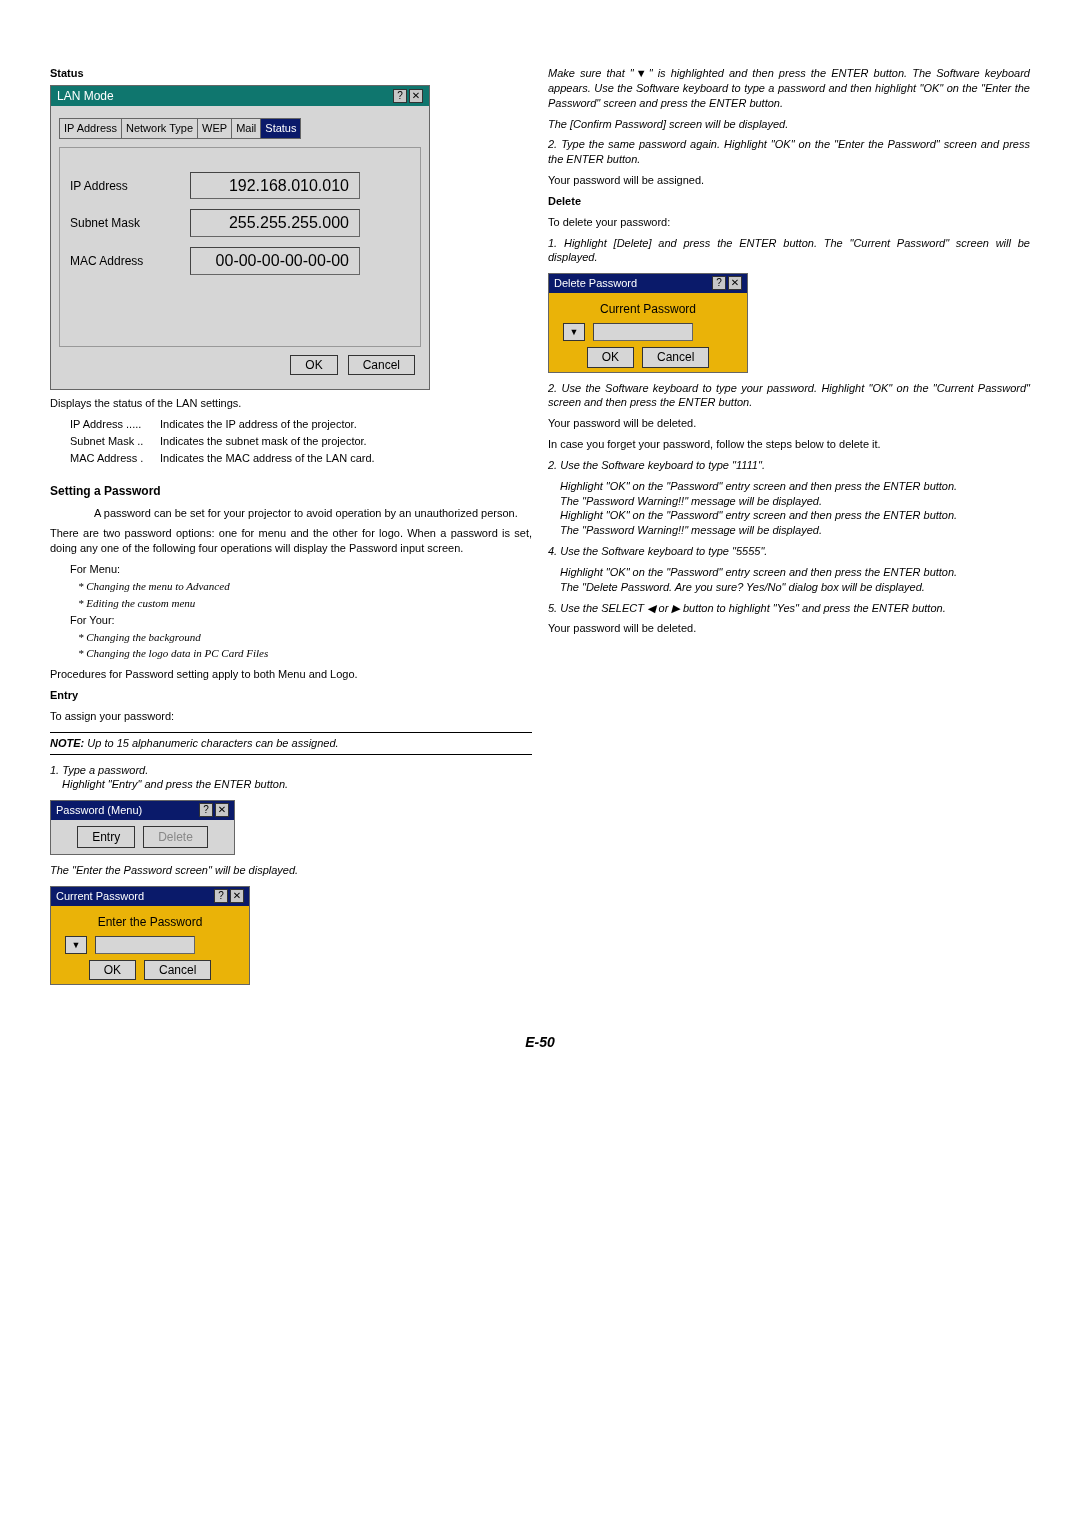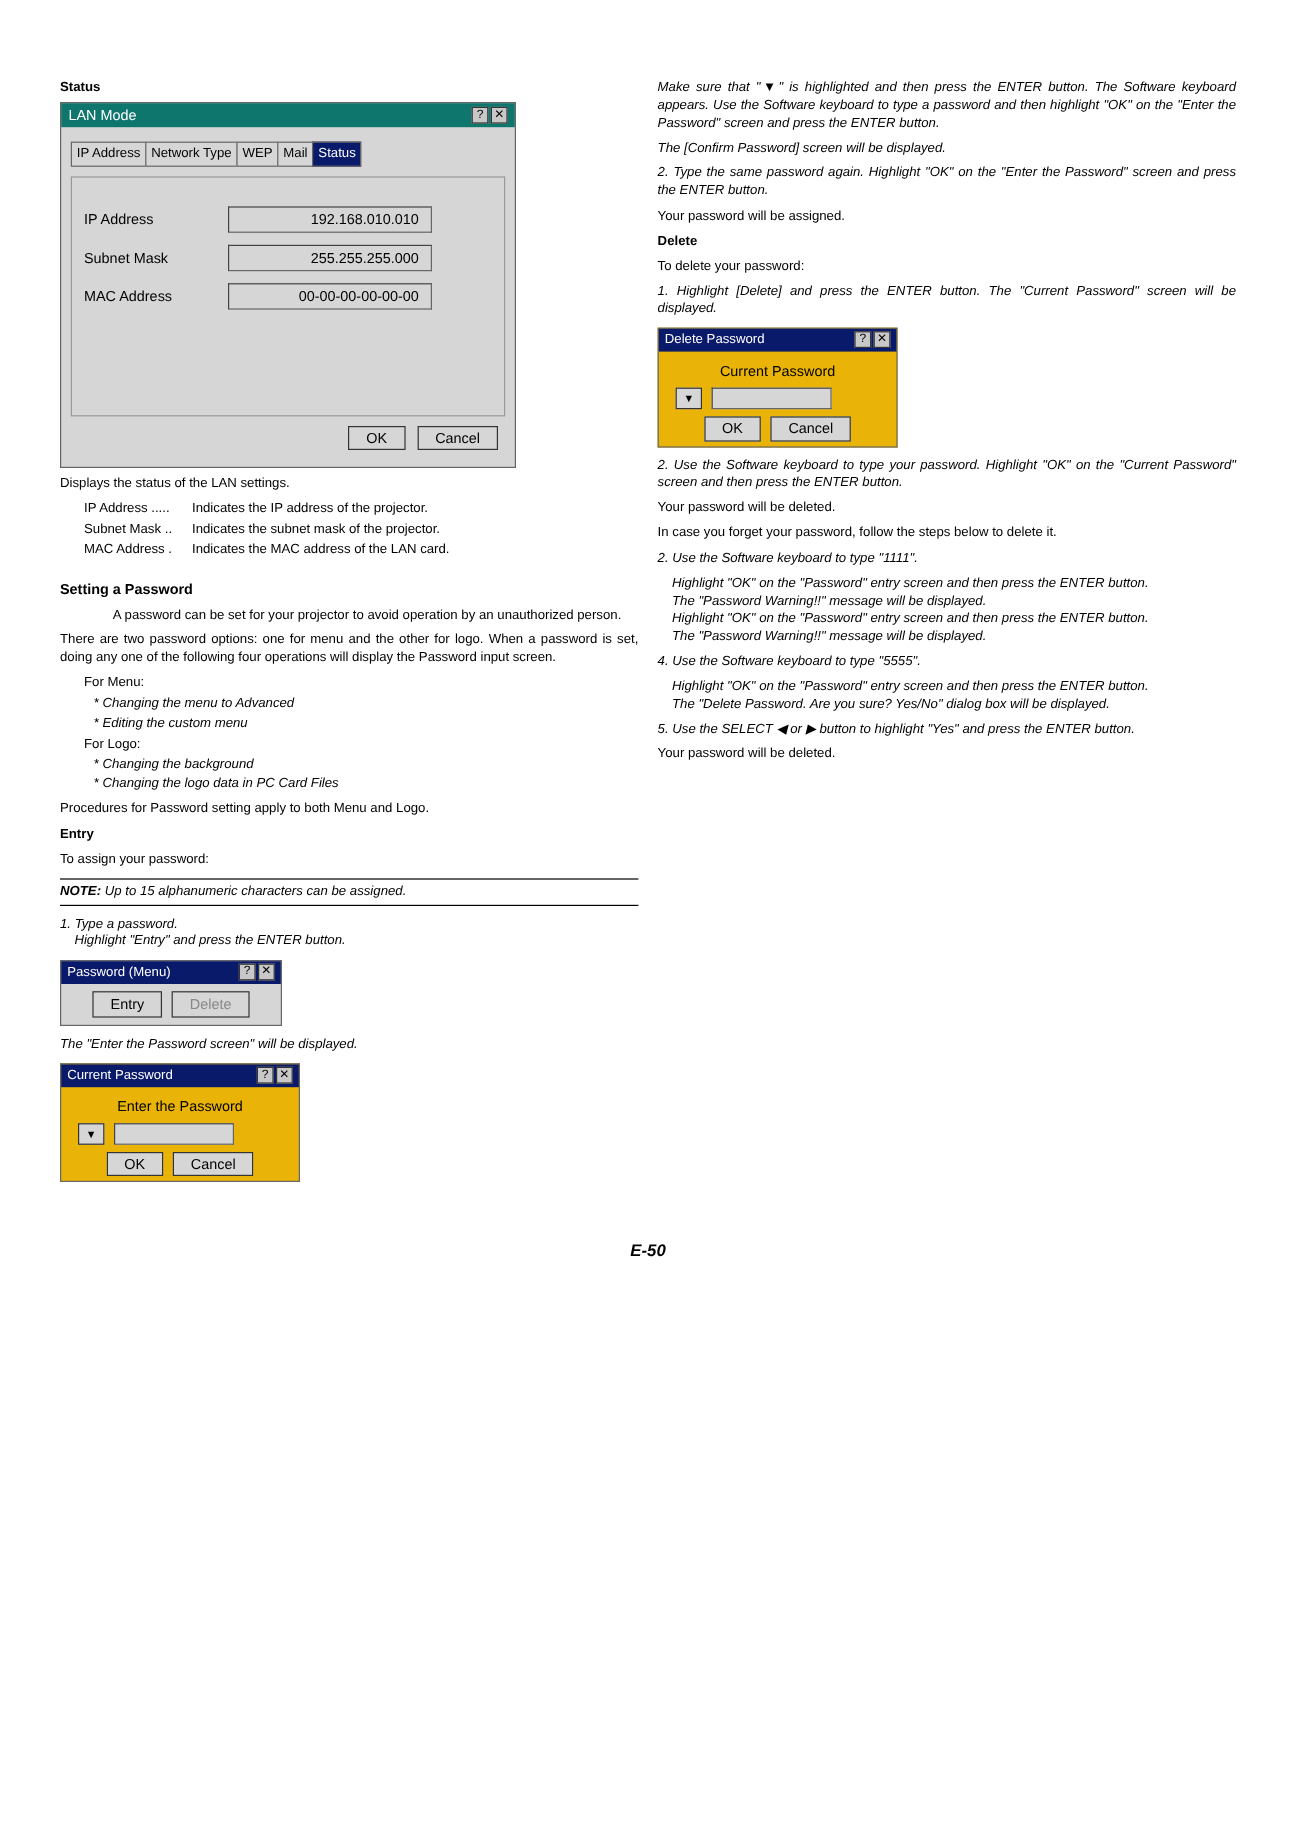--- a/index.html
+++ b/index.html
@@ -70,21 +70,21 @@
     align-items: center;
     margin: 10px 0;
   }
   .status-label { width: 120px; font-size: 12px; }
   .status-value {
     border: 1px solid #666;
     border-top-color: #444;
     border-left-color: #444;
     background: #d6d6d6;
     padding: 2px 10px;
-    font-size: 12px;
+    font-size: 16px;
     text-align: right;
     width: 170px;
   }
   .btn-row {
     display: flex;
     justify-content: flex-end;
     gap: 10px;
     margin: 8px 6px 4px 0;
   }
   .btn {
@@ -93,21 +93,21 @@
     padding: 1px 14px;
     font-size: 12px;
     cursor: pointer;
   }
 
   .body-text { margin: 6px 0; }
   .indent1 { margin-left: 20px; }
   .def-row { display: flex; margin: 2px 0 2px 20px; }
   .def-key { min-width: 90px; }
 
-  ul.star { list-style: none; padding: 0; margin: 0 0 0 28px; }
+  ul.star { list-style: none; padding: 0; margin: 0 0 0 28px; font-family: Liberation Serif, serif; }
   ul.star li::before { content: "* "; }
   ul.star li { font-style: italic; margin: 2px 0; }
 
   .note-box {
     border-top: 1px solid #000;
     border-bottom: 1px solid #000;
     padding: 3px 0;
     margin: 8px 0;
   }
 
@@ -250,21 +250,21 @@
 
     <div class="section-title" style="margin-top:18px;font-size:12px;">Setting a Password</div>
     <div class="body-text" style="text-align:justify;margin-left:44px;">A password can be set for your projector to avoid operation by an unauthorized person.</div>
     <div class="body-text" style="text-align:justify;">There are two password options: one for menu and the other for logo. When a password is set, doing any one of the following four operations will display the Password input screen.</div>
 
     <div class="indent1">For Menu:</div>
     <ul class="star">
       <li>Changing the menu to Advanced</li>
       <li>Editing the custom menu</li>
     </ul>
-    <div class="indent1">For Logo:</div>
+    <div class="indent1">For Your:</div>
     <ul class="star">
       <li>Changing the background</li>
       <li>Changing the logo data in PC Card Files</li>
     </ul>
 
     <div class="body-text">Procedures for Password setting apply to both Menu and Logo.</div>
 
     <div class="section-title">Entry</div>
     <div class="body-text">To assign your password:</div>
 

